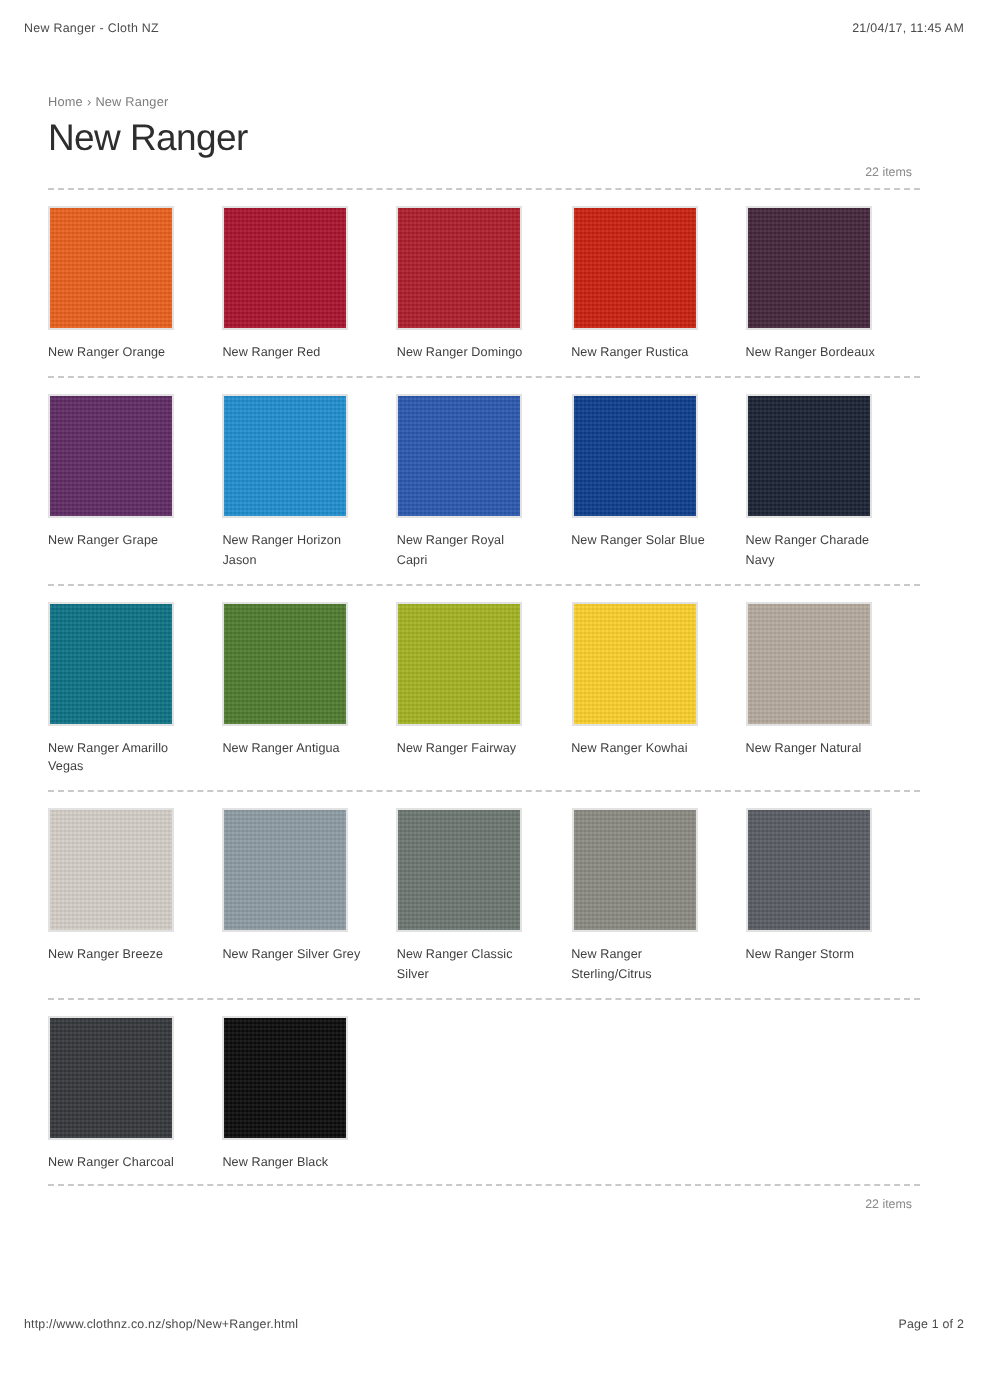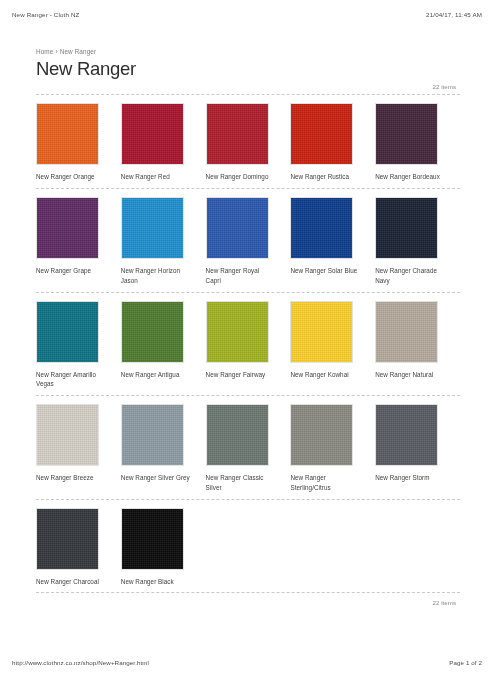--- a/index.html
+++ b/index.html
@@ -30,21 +30,21 @@
     box-sizing: border-box;
     font-size: 6.2px;
     color: #4a4a4a;
     letter-spacing: 0.15px;
   }
 
   
   .page {
     position: absolute;
     top: 48px;
-    left: 12px;
+    left: 0;
     right: 0;
     padding: 0 34px 0 24px;
     box-sizing: border-box;
   }
 
   .breadcrumb {
     font-size: 6.4px;
     color: #7c7c7c;
     letter-spacing: 0.1px;
     margin-bottom: 3px;

